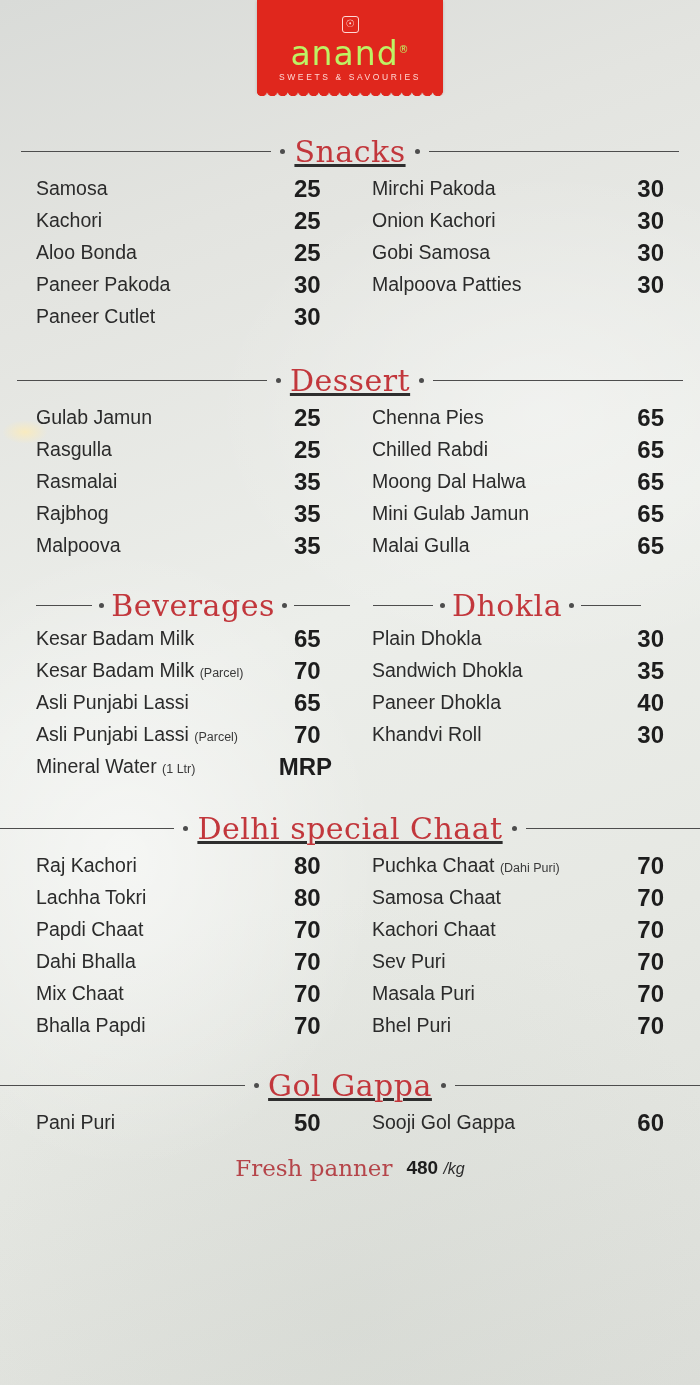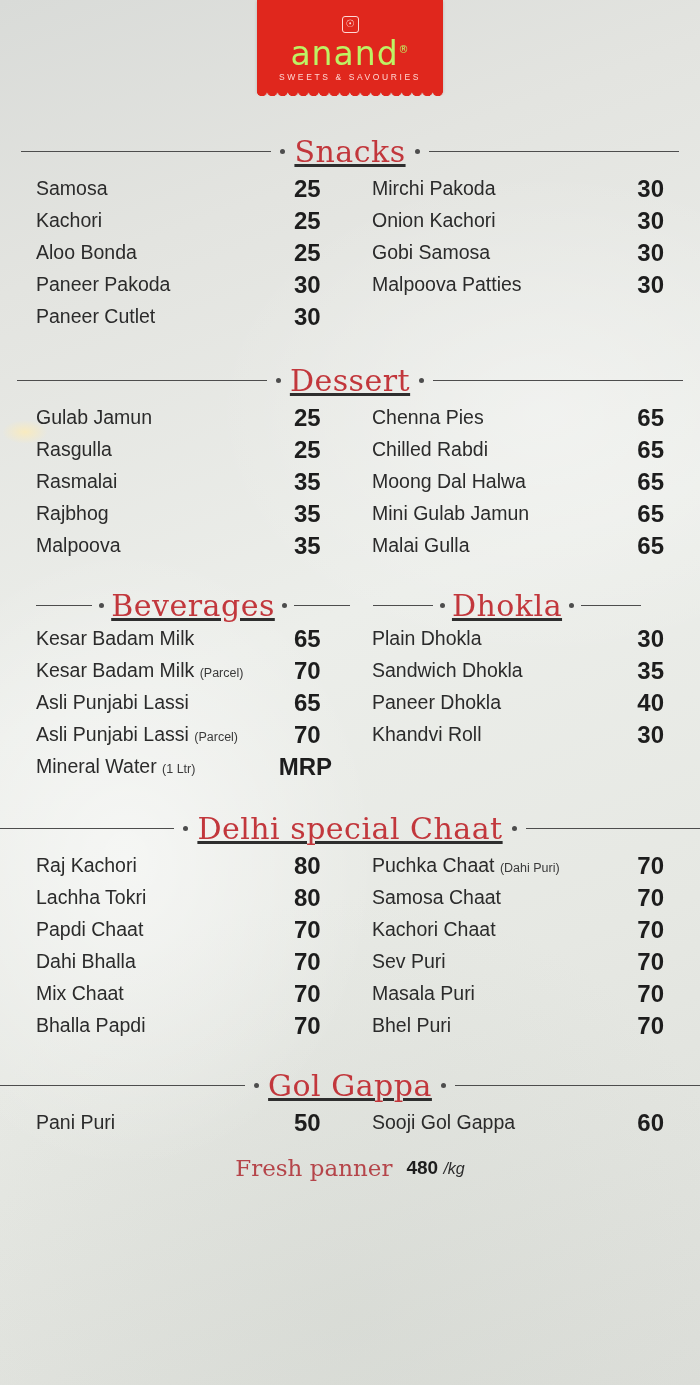--- a/index.html
+++ b/index.html
@@ -131,21 +131,20 @@
   .pair-head {
     display: flex;
     padding: 0 36px;
   }
   .pair-head > div {
     flex: 1 1 50%;
     display: flex;
     align-items: center;
     justify-content: center;
     gap: 7px;
-    text-decoration: underline;
   }
   .pair-head .rule {
     flex: 1 1 auto;
     height: 0;
     border-top: 1.3px solid #4d4d4d;
     max-width: 60px;
   }
   .pair-head .dot {
     width: 5px; height: 5px;
     border-radius: 50%;

